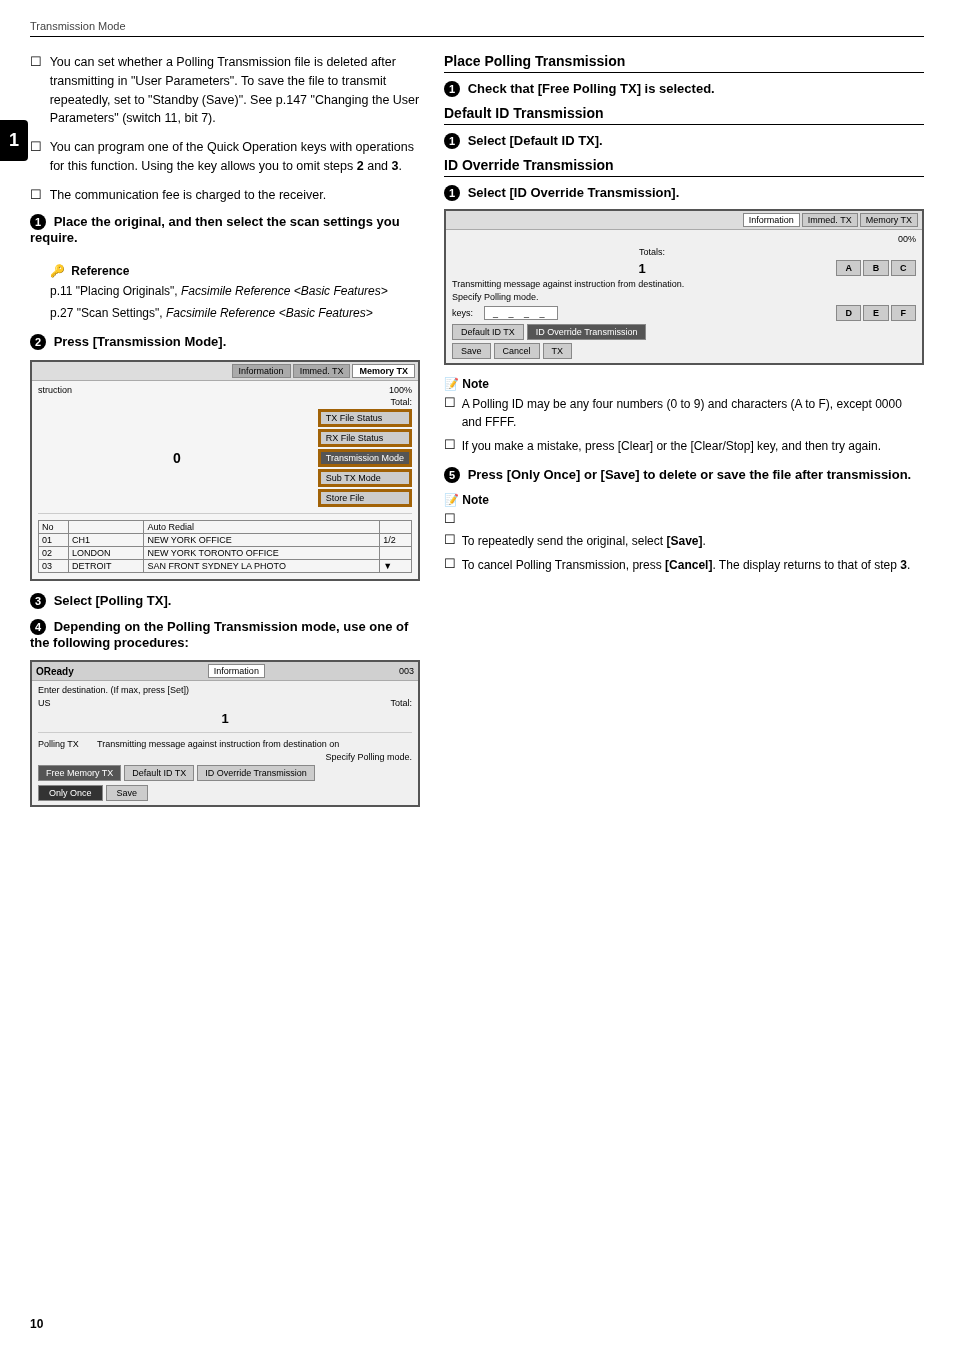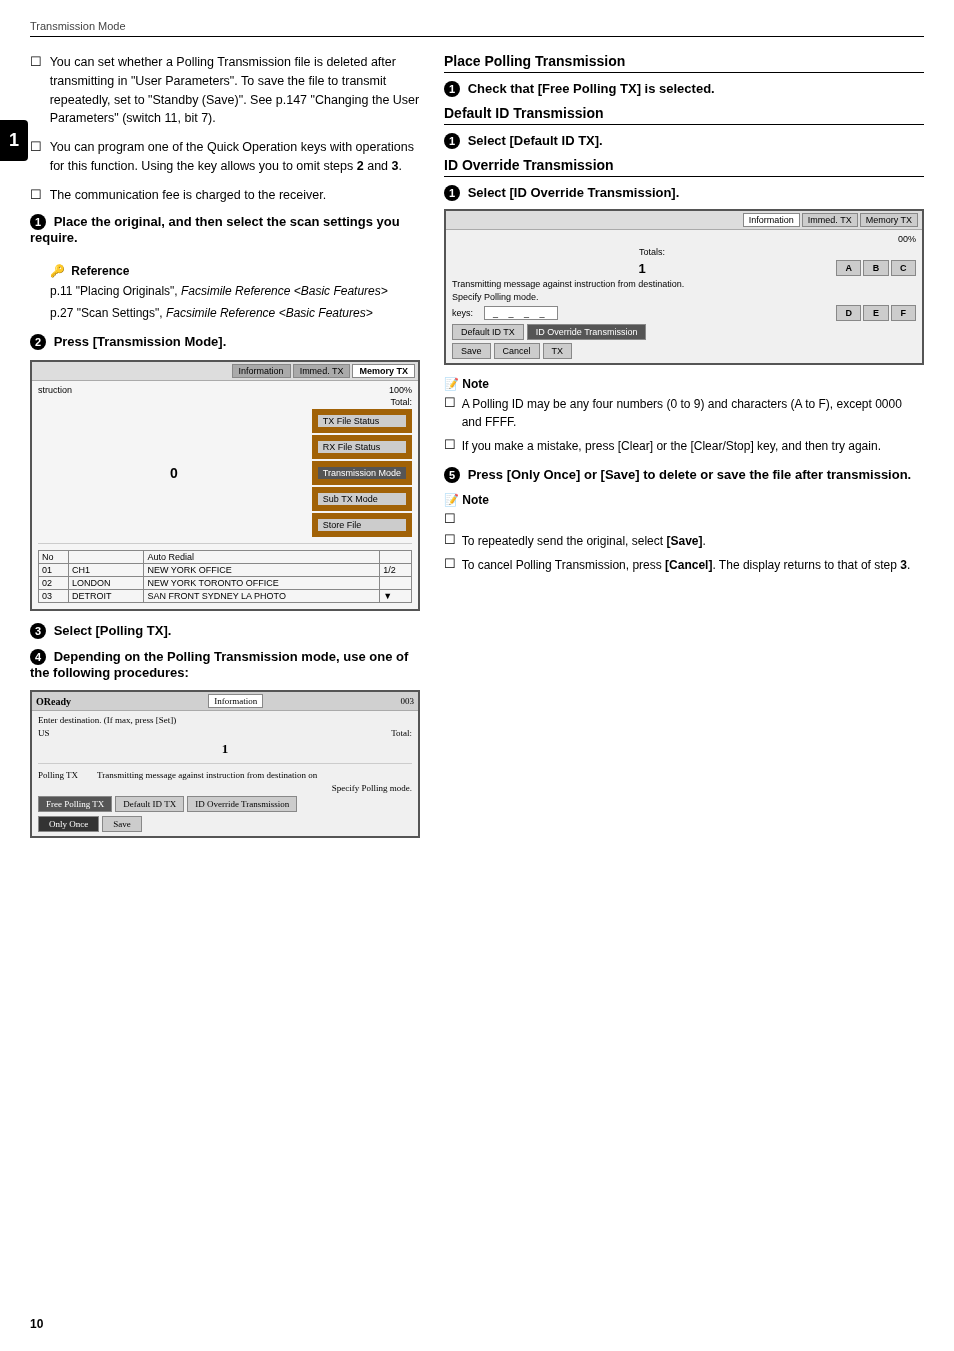--- a/index.html
+++ b/index.html
@@ -135,21 +135,21 @@
       background: #f5f5f5;
     }
     .screen-row {
       display: flex;
       align-items: center;
       margin-bottom: 2px;
       font-size: 9px;
     }
     .screen-btn {
       background: #ccc;
-      border: 6px solid #a16207;
+      border: 3px solid #a16207;
       padding: 1px 5px;
       font-size: 9px;
       margin-left: 2px;
       cursor: pointer;
     }
     .screen-btn.dark {
       background: #555;
       color: #fff;
     }
     .screen-table {
@@ -271,21 +271,20 @@
       left: 30px;
       font-size: 12px;
       font-weight: bold;
     }
     
     .sub-screen {
       border: 2px solid #555;
       background: #22c55e;
       margin: 8px 0 12px 0;
       font-size: 9px;
-      font-family: Liberation Serif, serif;
     }
     .sub-screen-header {
       display: flex;
       justify-content: space-between;
       align-items: center;
       padding: 2px 4px;
       background: #d0d0d0;
       border-bottom: 1px solid #aaa;
     }
     .ready-text {
@@ -496,21 +495,21 @@
           <hr class="divider-line">
           <div class="sub-screen-row">
             <span class="sub-label">Polling TX</span>
             <span>Transmitting message against instruction from destination on</span>
           </div>
           <div class="sub-screen-row">
             <span style="flex:1"></span>
             <span>Specify Polling mode.</span>
           </div>
           <div class="polling-btns">
-            <div class="polling-btn active">Free Polling TX</div>
+            <div class="polling-btn active">Free Memory TX</div>
             <div class="polling-btn">Default ID TX</div>
             <div class="polling-btn">ID Override Transmission</div>
           </div>
           <div class="bottom-btns">
             <div class="bottom-btn dark">Only Once</div>
             <div class="bottom-btn">Save</div>
           </div>
         </div>
       </div>
 

